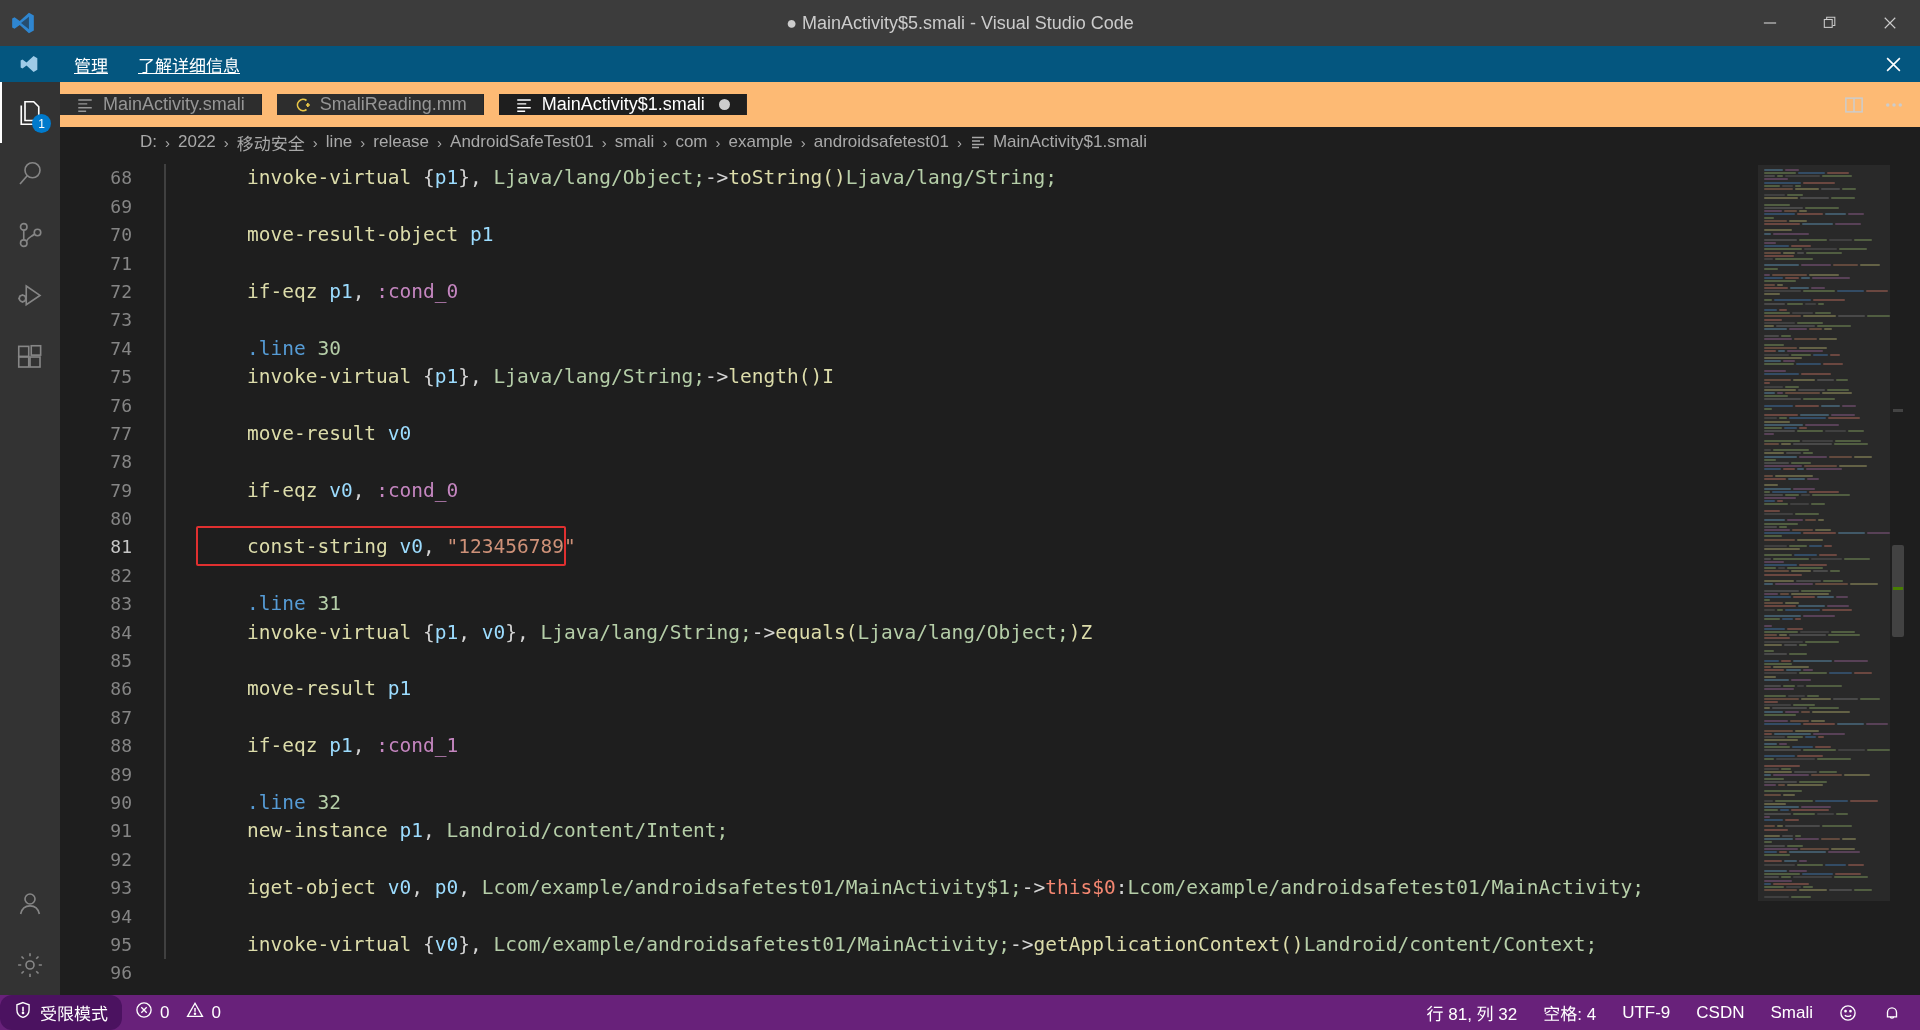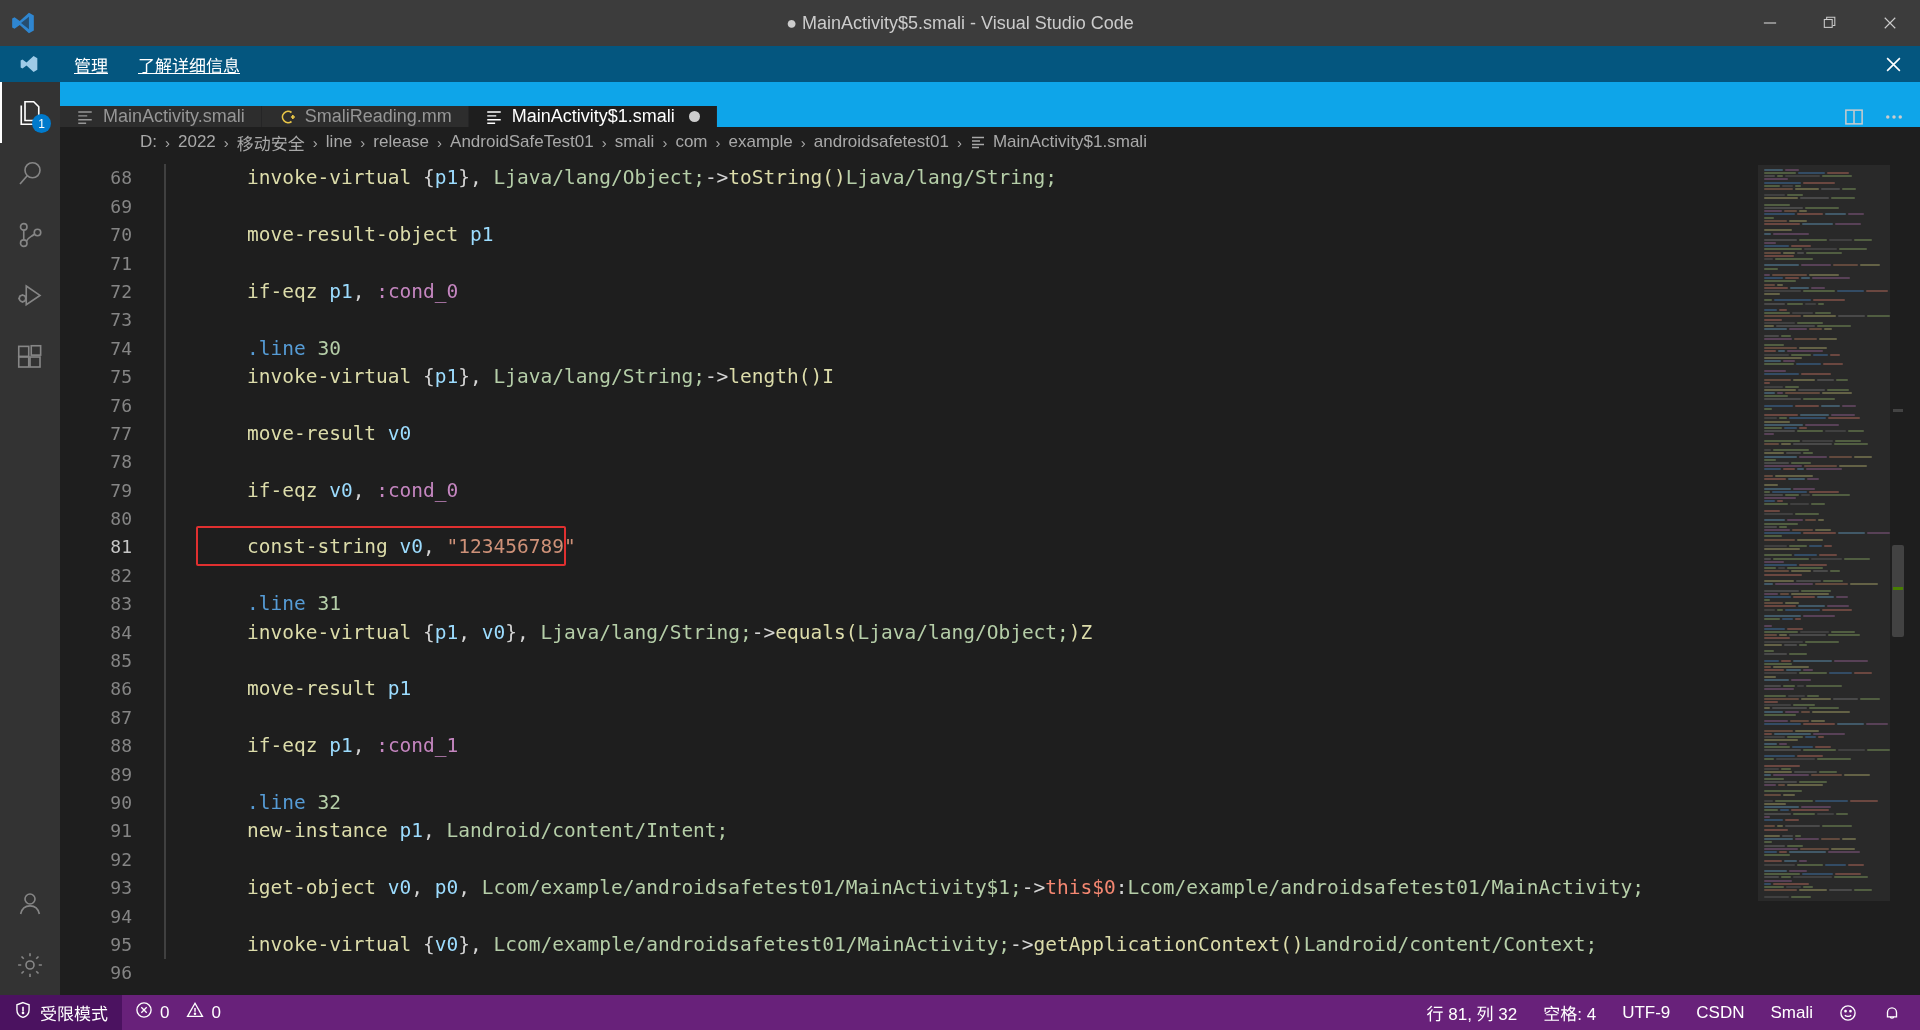--- a/index.html
+++ b/index.html
@@ -65,21 +65,21 @@
     position: absolute; right: 9px; bottom: 10px; background: #007acc; color: #ffffff;
     min-width: 19px; height: 19px; border-radius: 10px; font-size: 12px;
     display: flex; align-items: center; justify-content: center; padding: 0 5px;
     font-family: "Liberation Sans", sans-serif;
   }
   .act-spacer { flex: 1; }
 
   
   .editor-group { flex: 1; display: flex; flex-direction: column; min-width: 0; background: #1e1e1e; }
 
-  .tabbar { height: 45px; background: #0ea5e9; display: flex; align-items: flex-end; flex: 0 0 45px; position: relative; }
+  .tabbar { height: 45px; background: #fdba74; display: flex; align-items: center; flex: 0 0 45px; position: relative; gap: 15px; }
   .tab {
     display: flex; align-items: center; padding: 0 16px; background: #2d2d2d;
     color: #969696; font-size: 18px; border-right: 1px solid #252526;
     max-width: 320px; cursor: pointer; position: relative;
   }
   .tab.active { background: #1e1e1e; color: #ffffff; box-shadow: inset 0 1px 0 #1e1e1e; }
   .tab-icon { margin-right: 9px; display: flex; align-items: center; }
   .tab-icon svg { width: 18px; height: 18px; }
   .tab-label { white-space: nowrap; overflow: hidden; text-overflow: ellipsis; }
   .tab-dirty { width: 11px; height: 11px; border-radius: 50%; background: #cccccc; margin-left: 14px; flex: 0 0 11px; }
@@ -147,21 +147,21 @@
   
   .right-edge { width: 14px; flex: 0 0 14px; background: #1e1e1e; position: relative; }
 
   
   .statusbar {
     height: 35px; flex: 0 0 35px; background: #68217a; color: #ffffff;
     display: flex; align-items: center; font-size: 17px; position: relative;
   }
   .sb-restricted {
     background: #4b1260; height: 35px; display: flex; align-items: center;
-    padding: 0 14px; gap: 8px; cursor: pointer;
+    padding: 0 14px; gap: 8px; cursor: pointer; border-radius: 12px;
   }
   .sb-item { display: flex; align-items: center; gap: 7px; padding: 0 13px; height: 35px; cursor: pointer; white-space: nowrap; }
   .sb-right { margin-left: auto; display: flex; align-items: center; padding-right: 6px; }
   .sb-item svg, .sb-restricted svg { width: 18px; height: 18px; }
   .watermark {
     position: absolute; right: 18px; top: -4px; font-size: 30px; color: rgba(255,255,255,.38);
     pointer-events: none; white-space: nowrap; font-family: "Liberation Sans", sans-serif;
   }
 </style>
 </head>

